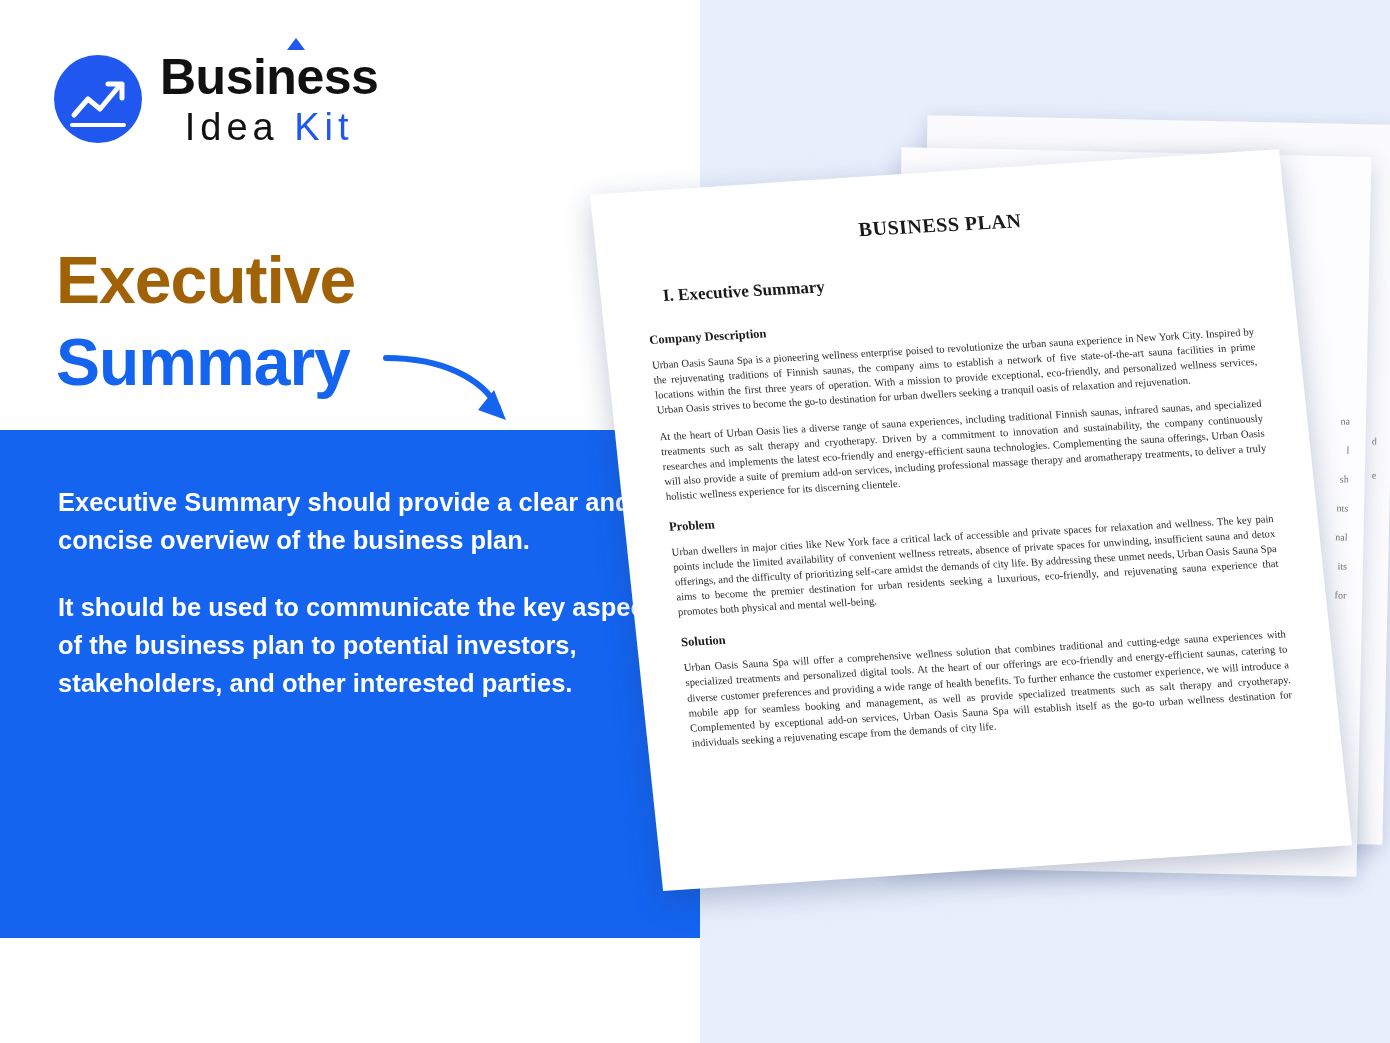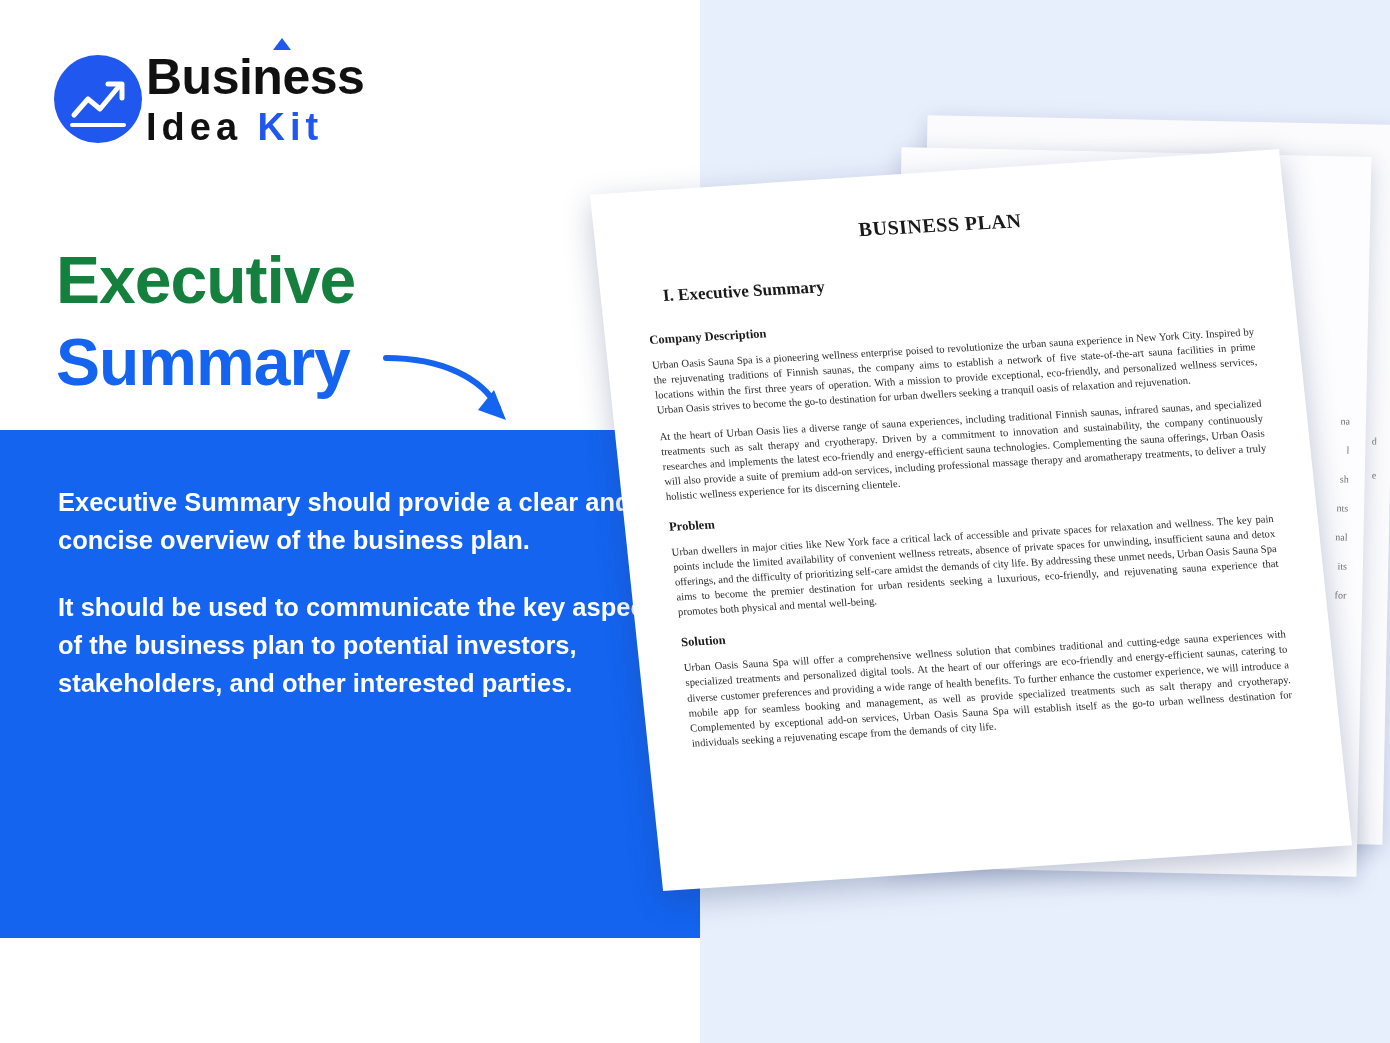--- a/index.html
+++ b/index.html
@@ -38,21 +38,21 @@
     position: absolute;
     left: 0; top: 938px;
     width: 700px; height: 105px;
     background: #ffffff;
   }
 
   
   .logo-wrap {
     position: absolute;
     left: 54px; top: 52px;
-    display: flex; align-items: center; gap: 4px;
+    display: flex; align-items: center; gap: 18px; text-align: center;
   }
   .logo-mark {
     width: 88px; height: 88px; border-radius: 50%;
     background: #1f57ef;
     position: relative;
     flex: none;
   }
   .logo-mark svg { position: absolute; left: 0; top: 0; }
   .logo-text { line-height: 1; }
   .logo-line1 {
@@ -64,33 +64,33 @@
   .logo-hat {
     position: absolute;
     left: 127px; top: -14px;
     width: 0; height: 0;
     border-left: 9px solid transparent;
     border-right: 9px solid transparent;
     border-bottom: 12px solid #1f57ef;
   }
   .logo-line2 {
     margin-top: 6px;
-    font-size: 38px; font-weight: bold; letter-spacing: 5px;
+    font-size: 38px; font-weight: normal; letter-spacing: 5px;
     color: #111111;
   }
   .logo-line2 .kit { color: #1f57ef; }
 
   
   .headline {
     position: absolute;
     left: 56px; top: 247px;
     line-height: 1.0;
   }
   .headline .l1 {
-    font-size: 66px; font-weight: bold; color: #15803d;
+    font-size: 66px; font-weight: bold; color: #a16207;
     letter-spacing: -1px;
   }
   .headline .l2 {
     font-size: 66px; font-weight: bold; color: #1464f0;
     letter-spacing: -1px;
     margin-top: 16px;
   }
 
   
   .arrow {

